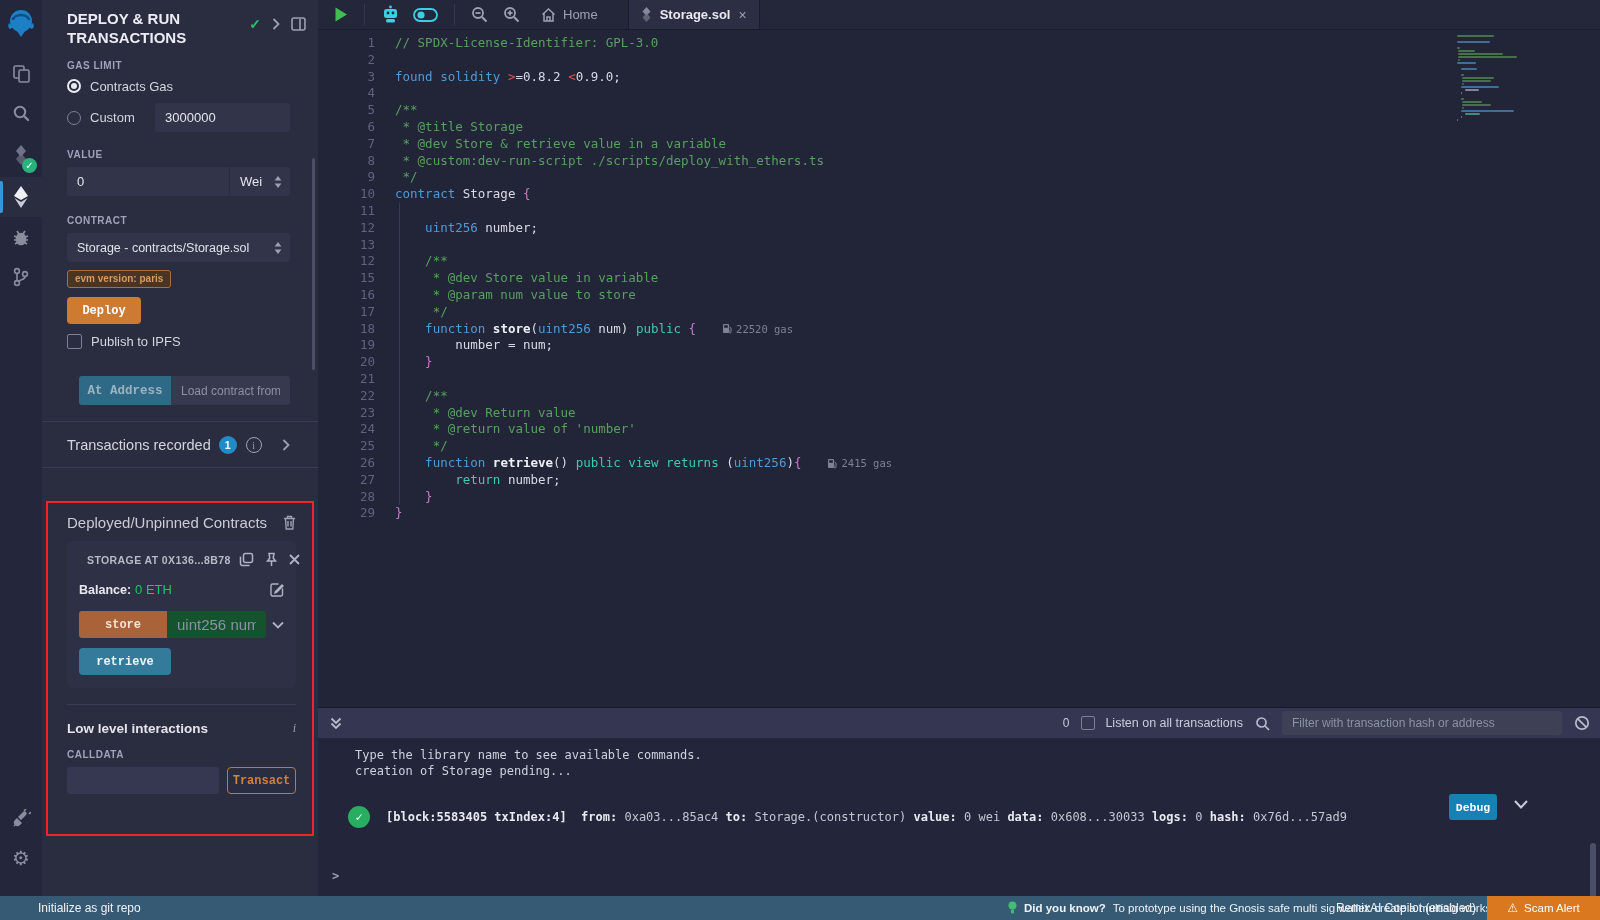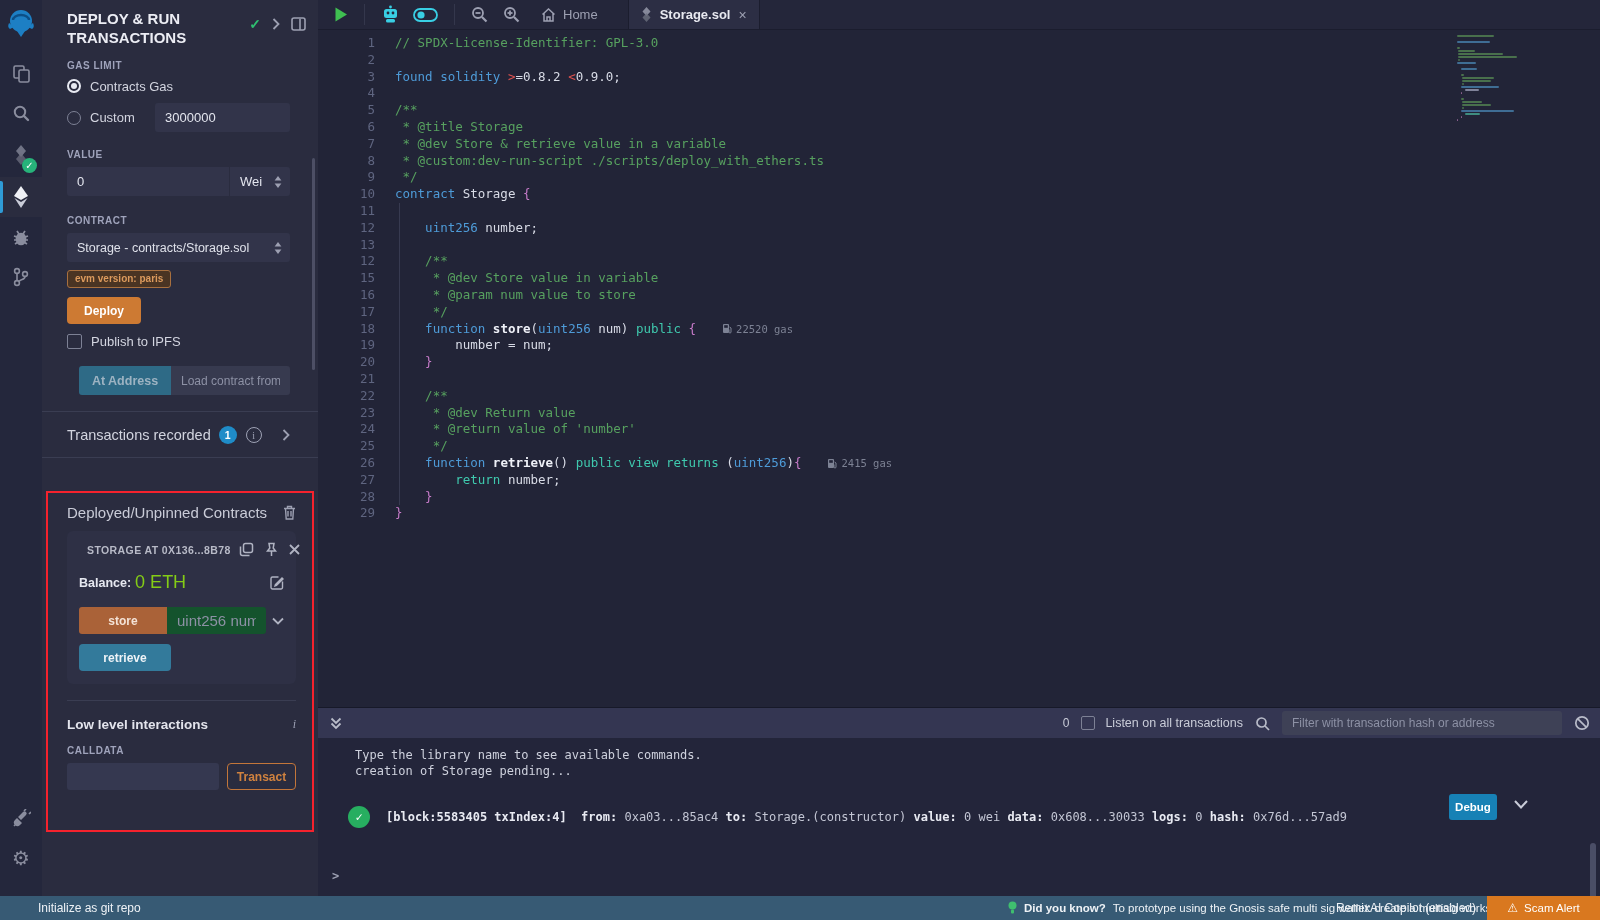--- a/index.html
+++ b/index.html
@@ -32,26 +32,26 @@
   .radio.on::after { content:""; position:absolute; left:2px; top:2px; width:6px; height:6px; border-radius:50%; background:#e8eaf2; }
   .radio-label { font-size:13px; color:#d3d5e0; }
   .inp { background:#32344a; border:none; border-radius:3px; color:#e3e5ee; font-size:13px; padding:0 10px; height:29px; outline:none; font-family:"Liberation Sans",sans-serif; }
   .inp::placeholder { color:#8d91a5; }
   .custom-input { width:135px; margin-left:auto; }
   .value-row { display:flex; gap:1px; }
   .value-input { width:162px; border-radius:3px 0 0 3px; }
   .unit-select { width:60px; background:#32344a; border-radius:0 3px 3px 0; display:flex; align-items:center; justify-content:space-between; padding:0 8px 0 10px; font-size:13px; color:#e3e5ee; height:29px; }
   .contract-select { width:100%; background:#32344a; border-radius:3px; height:29px; display:flex; align-items:center; justify-content:space-between; padding:0 8px 0 10px; font-size:12.5px; color:#dfe1ea; }
   .evm-badge { display:inline-block; margin-top:8px; padding:2px 7px 3px 7px; font-size:10px; font-weight:bold; color:#dc9a5d; background:#4a3423; border:1px solid #a8703f; border-radius:3px; }
-  .btn { border:none; border-radius:4px; cursor:pointer; font-family:Liberation Sans, sans-serif; }
+  .btn { border:none; border-radius:4px; cursor:pointer; font-family:Liberation Mono, monospace; }
   .btn-deploy { margin-top:9px; width:74px; height:27px; background:#cd7a33; color:#fff; font-size:12px; font-weight:bold; }
   .chk-row { display:flex; align-items:center; gap:9px; margin-top:10px; }
   .cbx { width:15px; height:15px; border:1px solid #7d8195; border-radius:2px; background:transparent; flex:none; }
   .chk-label { font-size:13px; color:#d3d5e0; }
-  .ataddr-row { display:flex; margin-top:17px;padding-left:12px; }
+  .ataddr-row { display:flex; margin-top:27px;padding-left:12px; }
   .btn-ataddr { width:92px; height:29px; background:#2e6a86; color:#9db3c2; font-size:12.5px; font-weight:bold; border-radius:3px 0 0 3px; }
   .ataddr-input { flex:1; min-width:0; height:29px; border-radius:0 3px 3px 0; background:#373a4f; font-size:12px; }
   .divider { height:1px; background:#3a3d52; margin:16px 0 0 0; }
   .tx-row { display:flex; align-items:center; padding:14px 0 13px 0; }
   .tx-label { font-size:14.5px; color:#d2d4df; }
   .tx-badge { margin-left:8px; width:18px; height:18px; border-radius:50%; background:#1f8cc8; color:#fff; font-size:10.5px; font-weight:bold; display:flex; align-items:center; justify-content:center; }
   .info-circle { margin-left:9px; width:16px; height:16px; border-radius:50%; border:1px solid #9ea2b5; color:#9ea2b5; font-size:10px; display:flex; align-items:center; justify-content:center; font-family:"Liberation Serif",serif; }
   .tx-chevron { margin-left:auto; }
   .pinned-title-row { padding-top:14px; display:flex; align-items:baseline; }
   .pinned-title { font-size:15px; color:#c3c5d2; }
@@ -60,21 +60,21 @@
   .deployed-section { margin:33px 4px 0 4px; border:2px solid #f5222d; padding:6px 16px 40px 19px; }
   .deployed-title-row { display:flex; align-items:center; padding:5px 0 10px 0; }
   .deployed-title { font-size:15px; color:#c9cbd7; }
   .trash { margin-left:auto; }
   .contract-card { background:#2e3045; border-radius:6px; padding:11px 12px 13px 12px; }
   .card-head { display:flex; align-items:center; gap:8px; }
   .card-head-label { font-size:10.5px; font-weight:bold; letter-spacing:.4px; color:#b8bac7; white-space:nowrap; }
   .card-head-icons { margin-left:auto; display:flex; align-items:center; gap:11px; }
   .balance-row { display:flex; align-items:center; margin-top:15px; }
   .balance-label { font-size:12.5px; font-weight:bold; color:#e6e8f0; }
-  .balance-value { font-size:18px; color:#84cc16; margin-left:4px; }
+  .balance-value { font-size:13px; color:#22c55e; margin-left:4px; }
   .edit-icon { margin-left:auto; }
   .fn-row { display:flex; align-items:center; margin-top:14px; }
   .btn-store { width:88px; height:27px; background:#aa6238; color:#f4e3d7; font-size:12px; font-weight:bold; border-radius:3px 0 0 3px; flex:none; }
   .fn-input { flex:1; min-width:0; height:27px; border-radius:0 3px 3px 0; background:#14532d; font-size:15px; }
   .fn-expand { margin-left:6px; flex:none; }
   .btn-retrieve { margin-top:10px; width:92px; height:27px; background:#337a9b; color:#eef3f7; font-size:12px; font-weight:bold; }
   .lowlevel-row { display:flex; align-items:center; margin-top:16px; }
   .lowlevel-title { font-size:13.5px; font-weight:bold; color:#e3e4ec; }
   .lowlevel-i { margin-left:auto; color:#9ea2b5; font-size:12px; font-family:"Liberation Serif",serif; font-style:italic; }
   .calldata-row { display:flex; align-items:center; margin-top:2px; }

